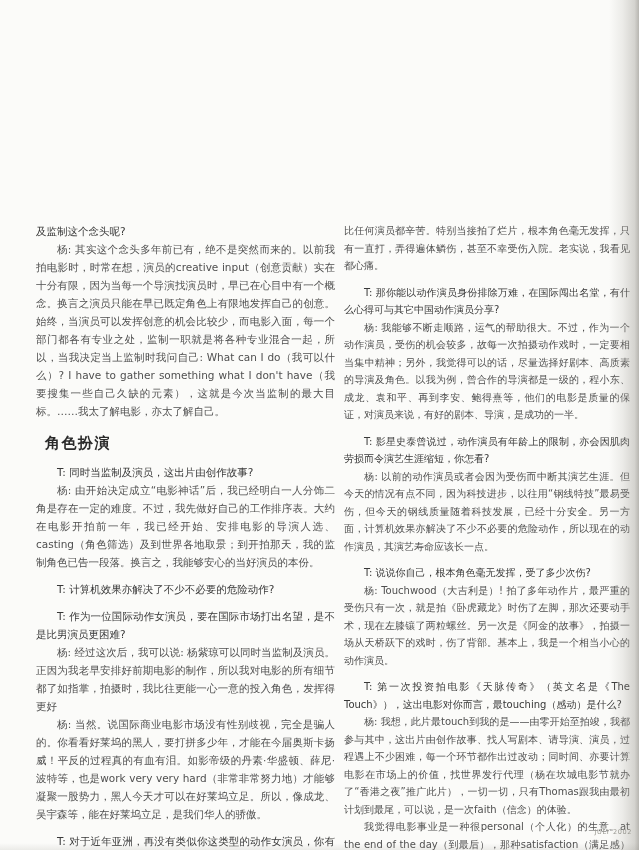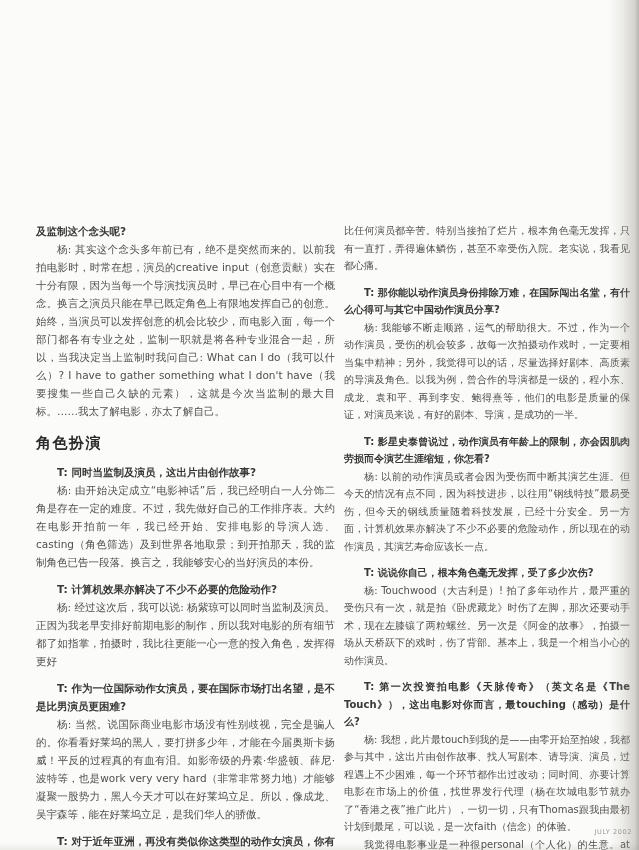--- a/index.html
+++ b/index.html
@@ -22,34 +22,34 @@
   .col-right { left: 344px; width: 286px; }
   .para {
     margin: 0;
     font-size: 10.5px;
     line-height: 18px;
     text-align: justify;
     letter-spacing: 0;
   }
   .col-right .para { font-size: 10px; line-height: 17.5px; }
   .q {
-    font-weight: bold;
+    font-weight: normal;
     color: #383838;
     text-indent: 2em;
     margin-top: 9px;
   }
   .a {
     font-weight: normal;
     color: #4f4f4f;
     text-indent: 2em;
   }
   .no-indent { text-indent: 0; }
   .first-q { margin-top: 0; }
   .section-heading {
-    margin: 14px 0 10px 0;
+    margin: 14px 0 10px 9px;
     font-size: 15px;
     font-weight: bold;
     color: #2b2b2b;
     letter-spacing: 1.5px;
   }
   .footer-left {
     position: absolute;
     left: 33px; top: 847px;
     display: flex;
     align-items: baseline;
@@ -111,22 +111,22 @@
 
 <div class="page">
 
   <div class="col col-left">
     <p class="para q no-indent first-q">及监制这个念头呢?</p>
     <p class="para a">杨: 其实这个念头多年前已有，绝不是突然而来的。以前我拍电影时，时常在想，演员的creative input（创意贡献）实在十分有限，因为当每一个导演找演员时，早已在心目中有一个概念。换言之演员只能在早已既定角色上有限地发挥自己的创意。始终，当演员可以发挥创意的机会比较少，而电影入面，每一个部门都各有专业之处，监制一职就是将各种专业混合一起，所以，当我决定当上监制时我问自己: What can I do（我可以什么）? I have to gather something what I don't have（我要搜集一些自己久缺的元素），这就是今次当监制的最大目标。……我太了解电影，亦太了解自己。</p>
     <h2 class="section-heading">角色扮演</h2>
     <p class="para q">T: 同时当监制及演员，这出片由创作故事?</p>
     <p class="para a">杨: 由开始决定成立“电影神话”后，我已经明白一人分饰二角是存在一定的难度。不过，我先做好自己的工作排序表。大约在电影开拍前一年，我已经开始、安排电影的导演人选、casting（角色筛选）及到世界各地取景；到开拍那天，我的监制角色已告一段落。换言之，我能够安心的当好演员的本份。</p>
     <p class="para q">T: 计算机效果亦解决了不少不必要的危险动作?</p>
+    <p class="para q">T: 作为一位国际动作女演员，要在国际市场打出名望，是不是比男演员更困难?</p>
     <p class="para a">杨: 经过这次后，我可以说: 杨紫琼可以同时当监制及演员。正因为我老早安排好前期电影的制作，所以我对电影的所有细节都了如指掌，拍摄时，我比往更能一心一意的投入角色，发挥得更好</p>
-    <p class="para q">T: 作为一位国际动作女演员，要在国际市场打出名望，是不是比男演员更困难?</p>
     <p class="para a">杨: 当然。说国际商业电影市场没有性别歧视，完全是骗人的。你看看好莱坞的黑人，要打拼多少年，才能在今届奥斯卡扬威！平反的过程真的有血有泪。如影帝级的丹素·华盛顿、薛尼·波特等，也是work very very hard（非常非常努力地）才能够凝聚一股势力，黑人今天才可以在好莱坞立足。所以，像成龙、吴宇森等，能在好莱坞立足，是我们华人的骄傲。</p>
     <p class="para q">T: 对于近年亚洲，再没有类似你这类型的动作女演员，你有什么看法?</p>
 
   </div>
 
   <div class="col col-right">
     <p class="para a no-indent">比任何演员都辛苦。特别当接拍了烂片，根本角色毫无发挥，只有一直打，弄得遍体鳞伤，甚至不幸受伤入院。老实说，我看见都心痛。</p>
     <p class="para q">T: 那你能以动作演员身份排除万难，在国际闯出名堂，有什么心得可与其它中国动作演员分享?</p>
     <p class="para a">杨: 我能够不断走顺路，运气的帮助很大。不过，作为一个动作演员，受伤的机会较多，故每一次拍摄动作戏时，一定要相当集中精神；另外，我觉得可以的话，尽量选择好剧本、高质素的导演及角色。以我为例，曾合作的导演都是一级的，程小东、成龙、袁和平、再到李安、鲍得熹等，他们的电影是质量的保证，对演员来说，有好的剧本、导演，是成功的一半。</p>
     <p class="para q">T: 影星史泰曾说过，动作演员有年龄上的限制，亦会因肌肉劳损而令演艺生涯缩短，你怎看?</p>

